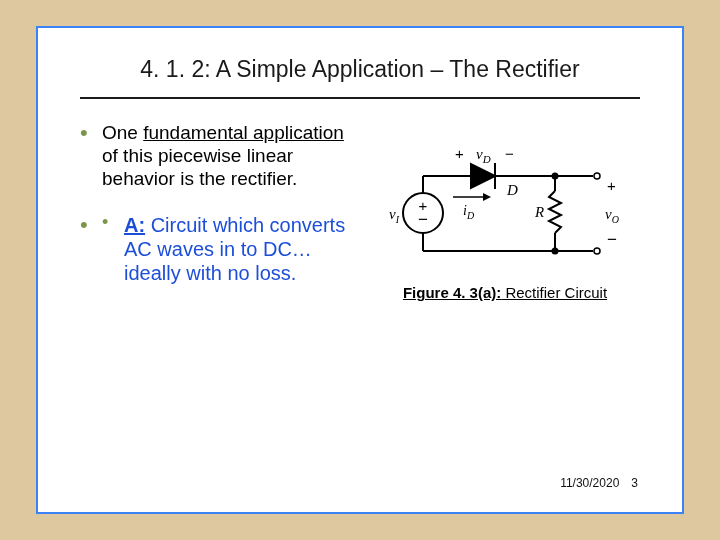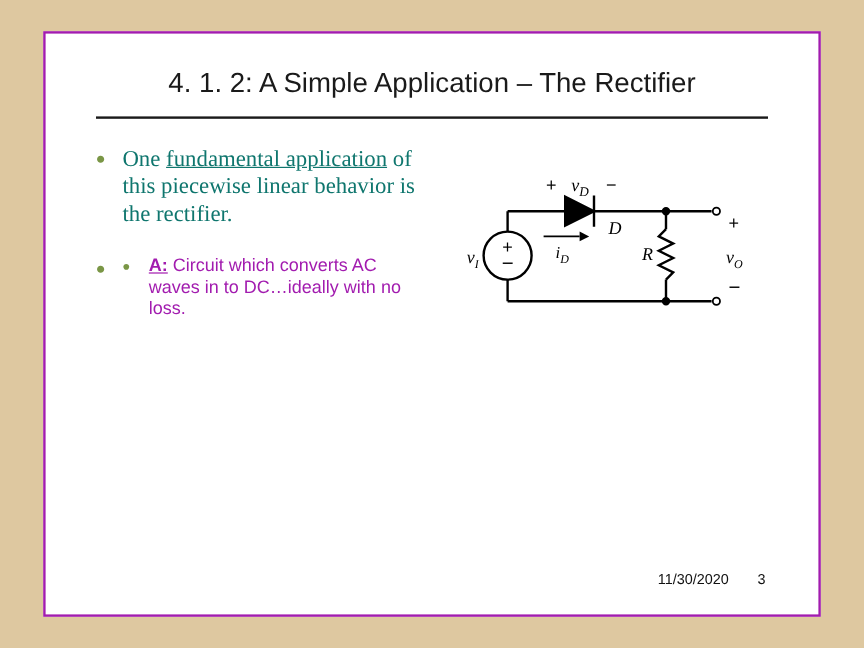--- a/index.html
+++ b/index.html
@@ -11,21 +11,21 @@
     position: relative;
     overflow: hidden;
   }
   .slide {
     position: absolute;
     top: 26px;
     left: 36px;
     width: 648px;
     height: 488px;
     background: #fff;
-    border: 2px solid #a21caf;
+    border: 2px solid #3b82f6;
     padding: 28px 42px 20px 42px;
   }
   .title {
     font-size: 23px;
     color: #1a1a1a;
     text-align: center;
     padding: 0 0 14px 0;
     font-weight: normal;
   }
   .rule {
@@ -60,35 +60,35 @@
   ul.sub > li { position: relative; padding-left: 22px; }
   ul.sub > li::before {
     content: "•";
     position: absolute;
     left: 0;
     top: 0;
     color: #7a9646;
     font-size: 18px;
     line-height: 1;
   }
-  .body-text { font-size: 19px; line-height: 1.22; color: #0f766e; font-family: Liberation Serif, serif; }
-  .body-text-sm { font-size: 15px; line-height: 1.22; color: #a21caf; }
+  .body-text { font-size: 19px; line-height: 1.22; color: #000000; }
+  .body-text-sm { font-size: 20px; line-height: 1.22; color: #1d4ed8; }
   .u { text-decoration: underline; }
   .b { font-weight: bold; }
   .fig-wrap { width: 260px; text-align: center; }
   .fig-caption { font-size: 15px; margin-top: 8px; }
   .footer {
     position: absolute;
     right: 44px;
     bottom: 22px;
     font-size: 12px;
     color: #111;
     display: flex;
     align-items: baseline;
-    gap: 24px;
+    gap: 12px;
   }
   svg.circuit { display: block; }
 </style>
 </head>
 <body>
 
 <div class="slide">
   <h1 class="title">4. 1. 2: A Simple Application – The Rectifier</h1>
   <hr class="rule">
 
@@ -154,20 +154,23 @@
           <text x="160" y="76" font-size="15" font-style="italic" font-family="Georgia,serif" fill="#000">R</text>
 
           <text x="14" y="78" font-size="15" font-style="italic" font-family="Georgia,serif" fill="#000"><tspan>v</tspan><tspan dy="4" font-size="10">I</tspan></text>
 
           <circle cx="222" cy="35" r="3" fill="#fff" stroke="#000" stroke-width="1.5"></circle>
           <circle cx="222" cy="110" r="3" fill="#fff" stroke="#000" stroke-width="1.5"></circle>
           <text x="232" y="50" font-size="15" fill="#000">+</text>
           <text x="230" y="78" font-size="15" font-style="italic" font-family="Georgia,serif" fill="#000"><tspan>v</tspan><tspan dy="4" font-size="10">O</tspan></text>
           <text x="232" y="104" font-size="17" fill="#000">−</text>
         </svg>
+        <div class="fig-caption">
+          <span class="b u">Figure 4. 3(a):</span><span class="u"> Rectifier Circuit</span>
+        </div>
       </div>
     </div>
   </div>
 
   <div class="footer">
     <span>11/30/2020</span>
     <span>3</span>
   </div>
 </div>
 

